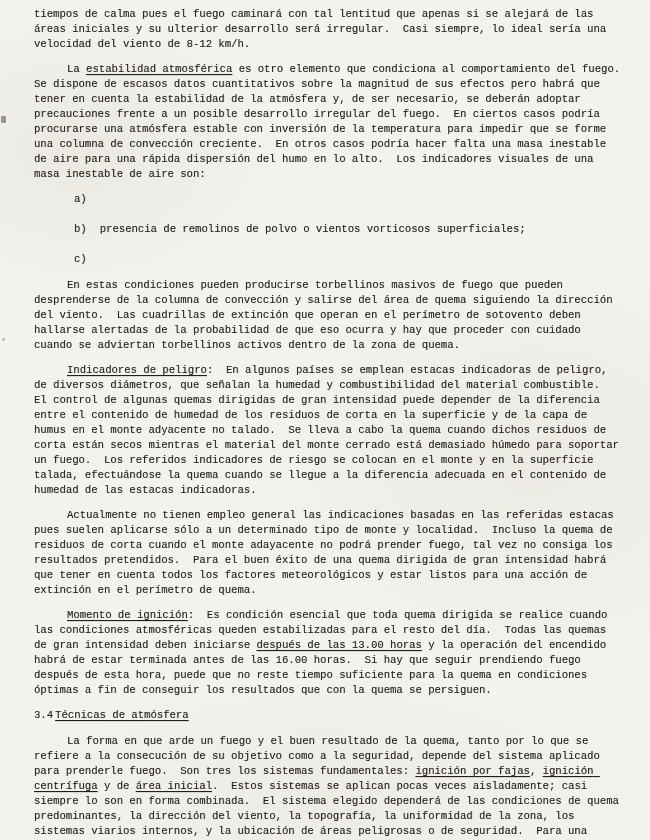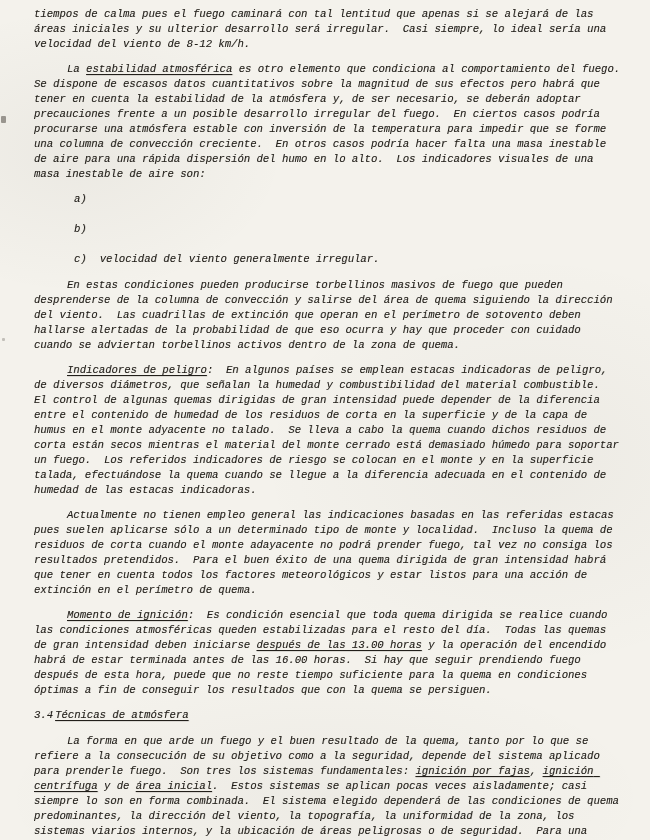--- a/index.html
+++ b/index.html
@@ -13,21 +13,20 @@
       var(--bg);
     font-family:"Liberation Mono","DejaVu Sans Mono",monospace;
     color:var(--ink);
     position:relative;
   }
   .page { padding:7px 27px 0 34px; }
   .para, .heading, .list-item {
     font-size:10.6px;
     line-height:15px;
     text-shadow:0.35px 0.35px 0 rgba(32,28,22,0.35);
-    font-style:italic;
   }
   .para { margin-bottom:10px; text-indent:33px; }
   .para.no-indent { text-indent:0; }
   .para span { white-space:pre-wrap; }
   .u { text-decoration:underline; text-underline-offset:2px;text-align:right; }
   .list { padding-left:40px; margin-bottom:11px; }
   .list-item { display:flex; margin-bottom:15px; }
   .list-item:last-child { margin-bottom:0; }
   .marker { margin-right:13px; flex:0 0 auto; }
   .heading { margin-bottom:11px; }
@@ -47,24 +46,24 @@
   <p class="para no-indent"><span>tiempos de calma pues el fuego caminará con tal lentitud que apenas si se alejará de las áreas iniciales y su ulterior desarrollo será irregular.  Casi siempre, lo ideal sería una velocidad del viento de 8-12 km/h.</span></p>
 
   <p class="para"><span>La </span><span class="u">estabilidad atmosférica</span><span> es otro elemento que condiciona al comportamiento del fuego.  Se dispone de escasos datos cuantitativos sobre la magnitud de sus efectos pero habrá que tener en cuenta la estabilidad de la atmósfera y, de ser necesario, se deberán adoptar precauciones frente a un posible desarrollo irregular del fuego.  En ciertos casos podría procurarse una atmósfera estable con inversión de la temperatura para impedir que se forme una columna de convección creciente.  En otros casos podría hacer falta una masa inestable de aire para una rápida dispersión del humo en lo alto.  Los indicadores visuales de una masa inestable de aire son:</span></p>
 
   <div class="list">
     <div class="list-item">
         <span class="marker">a)</span>
       </div>
     <div class="list-item">
         <span class="marker">b)</span>
+        <span>presencia de remolinos de polvo o vientos vorticosos superficiales;</span>
       </div>
     <div class="list-item">
         <span class="marker">c)</span>
-        <span>velocidad del viento generalmente irregular.</span>
       </div>
   </div>
 
   <p class="para"><span>En estas condiciones pueden producirse torbellinos masivos de fuego que pueden desprenderse de la columna de convección y salirse del área de quema siguiendo la dirección del viento.  Las cuadrillas de extinción que operan en el perímetro de sotovento deben hallarse alertadas de la probabilidad de que eso ocurra y hay que proceder con cuidado cuando se adviertan torbellinos activos dentro de la zona de quema.</span></p>
 
   <p class="para"><span class="u">Indicadores de peligro</span><span>:  En algunos países se emplean estacas indicadoras de peligro, de diversos diámetros, que señalan la humedad y combustibilidad del material combustible.  El control de algunas quemas dirigidas de gran intensidad puede depender de la diferencia entre el contenido de humedad de los residuos de corta en la superficie y de la capa de humus en el monte adyacente no talado.  Se lleva a cabo la quema cuando dichos residuos de corta están secos mientras el material del monte cerrado está demasiado húmedo para soportar un fuego.  Los referidos indicadores de riesgo se colocan en el monte y en la superficie talada, efectuándose la quema cuando se llegue a la diferencia adecuada en el contenido de humedad de las estacas indicadoras.</span></p>
 
   <p class="para"><span>Actualmente no tienen empleo general las indicaciones basadas en las referidas estacas pues suelen aplicarse sólo a un determinado tipo de monte y localidad.  Incluso la quema de residuos de corta cuando el monte adayacente no podrá prender fuego, tal vez no consiga los resultados pretendidos.  Para el buen éxito de una quema dirigida de gran intensidad habrá que tener en cuenta todos los factores meteorológicos y estar listos para una acción de extinción en el perímetro de quema.</span></p>
 
   <p class="para"><span class="u">Momento de ignición</span><span>:  Es condición esencial que toda quema dirigida se realice cuando las condiciones atmosféricas queden estabilizadas para el resto del día.  Todas las quemas de gran intensidad deben iniciarse </span><span class="u">después de las 13.00 horas</span><span> y la operación del encendido habrá de estar terminada antes de las 16.00 horas.  Si hay que seguir prendiendo fuego después de esta hora, puede que no reste tiempo suficiente para la quema en condiciones óptimas a fin de conseguir los resultados que con la quema se persiguen.</span></p>

